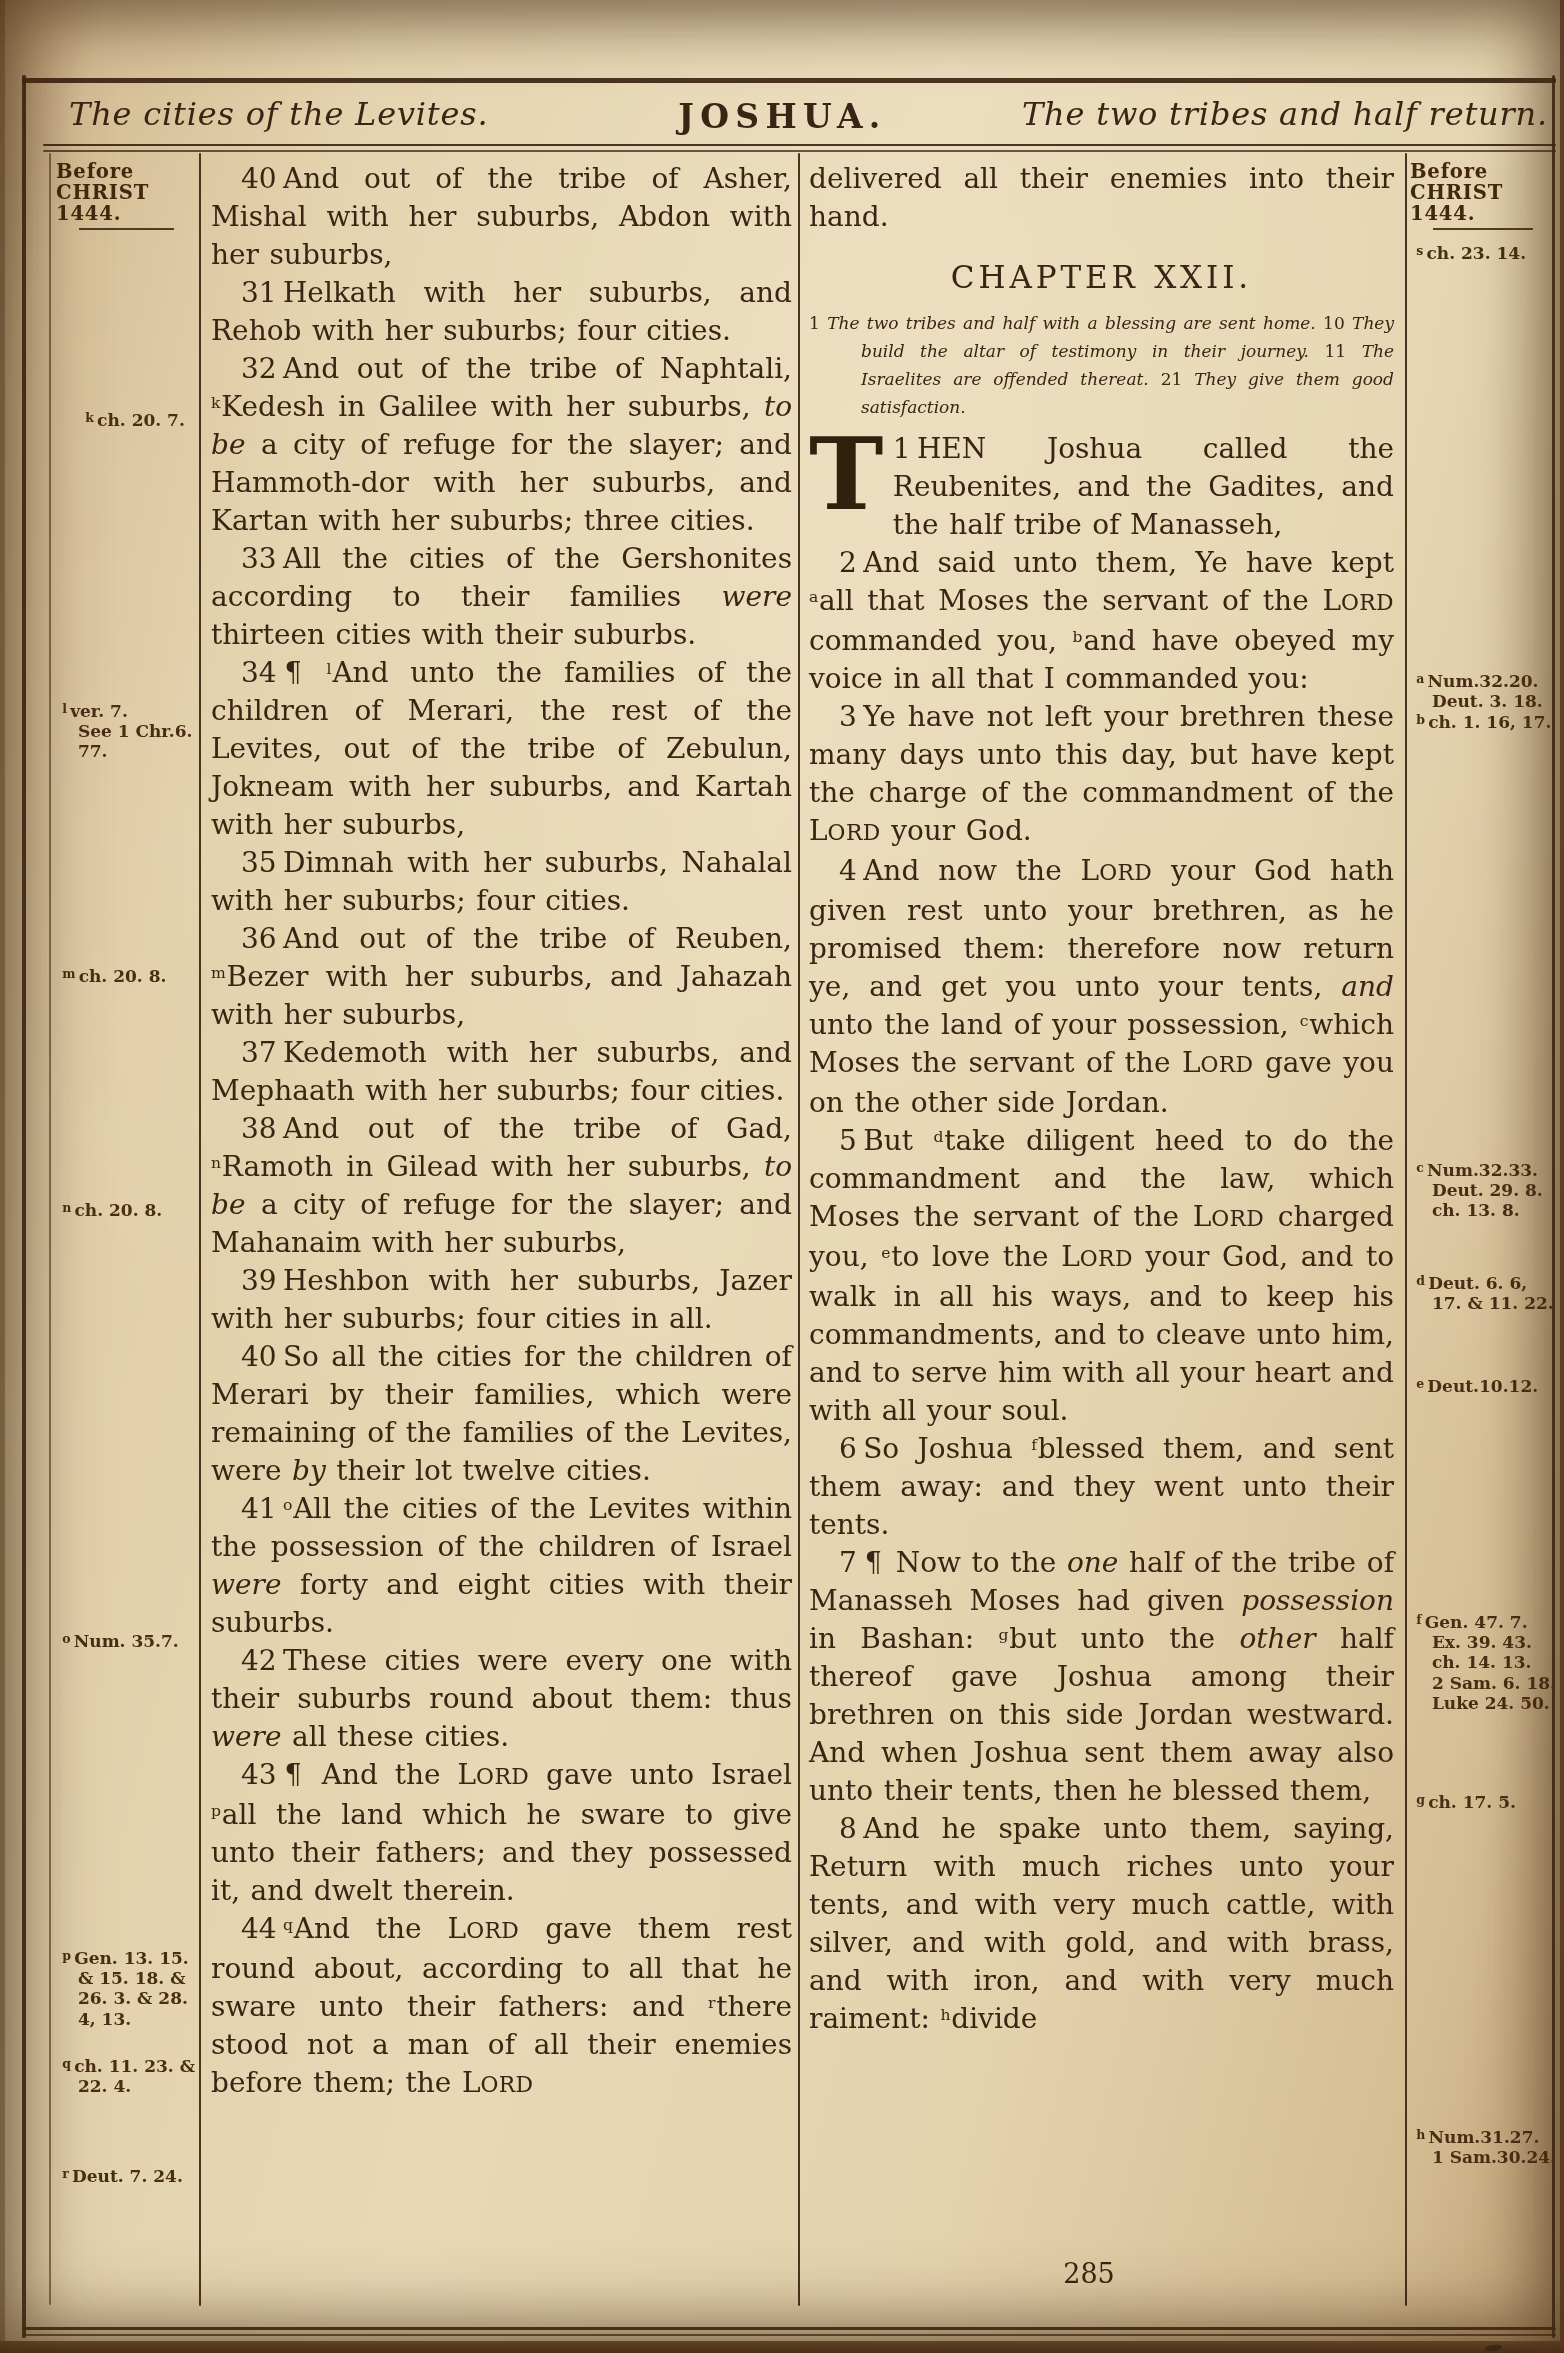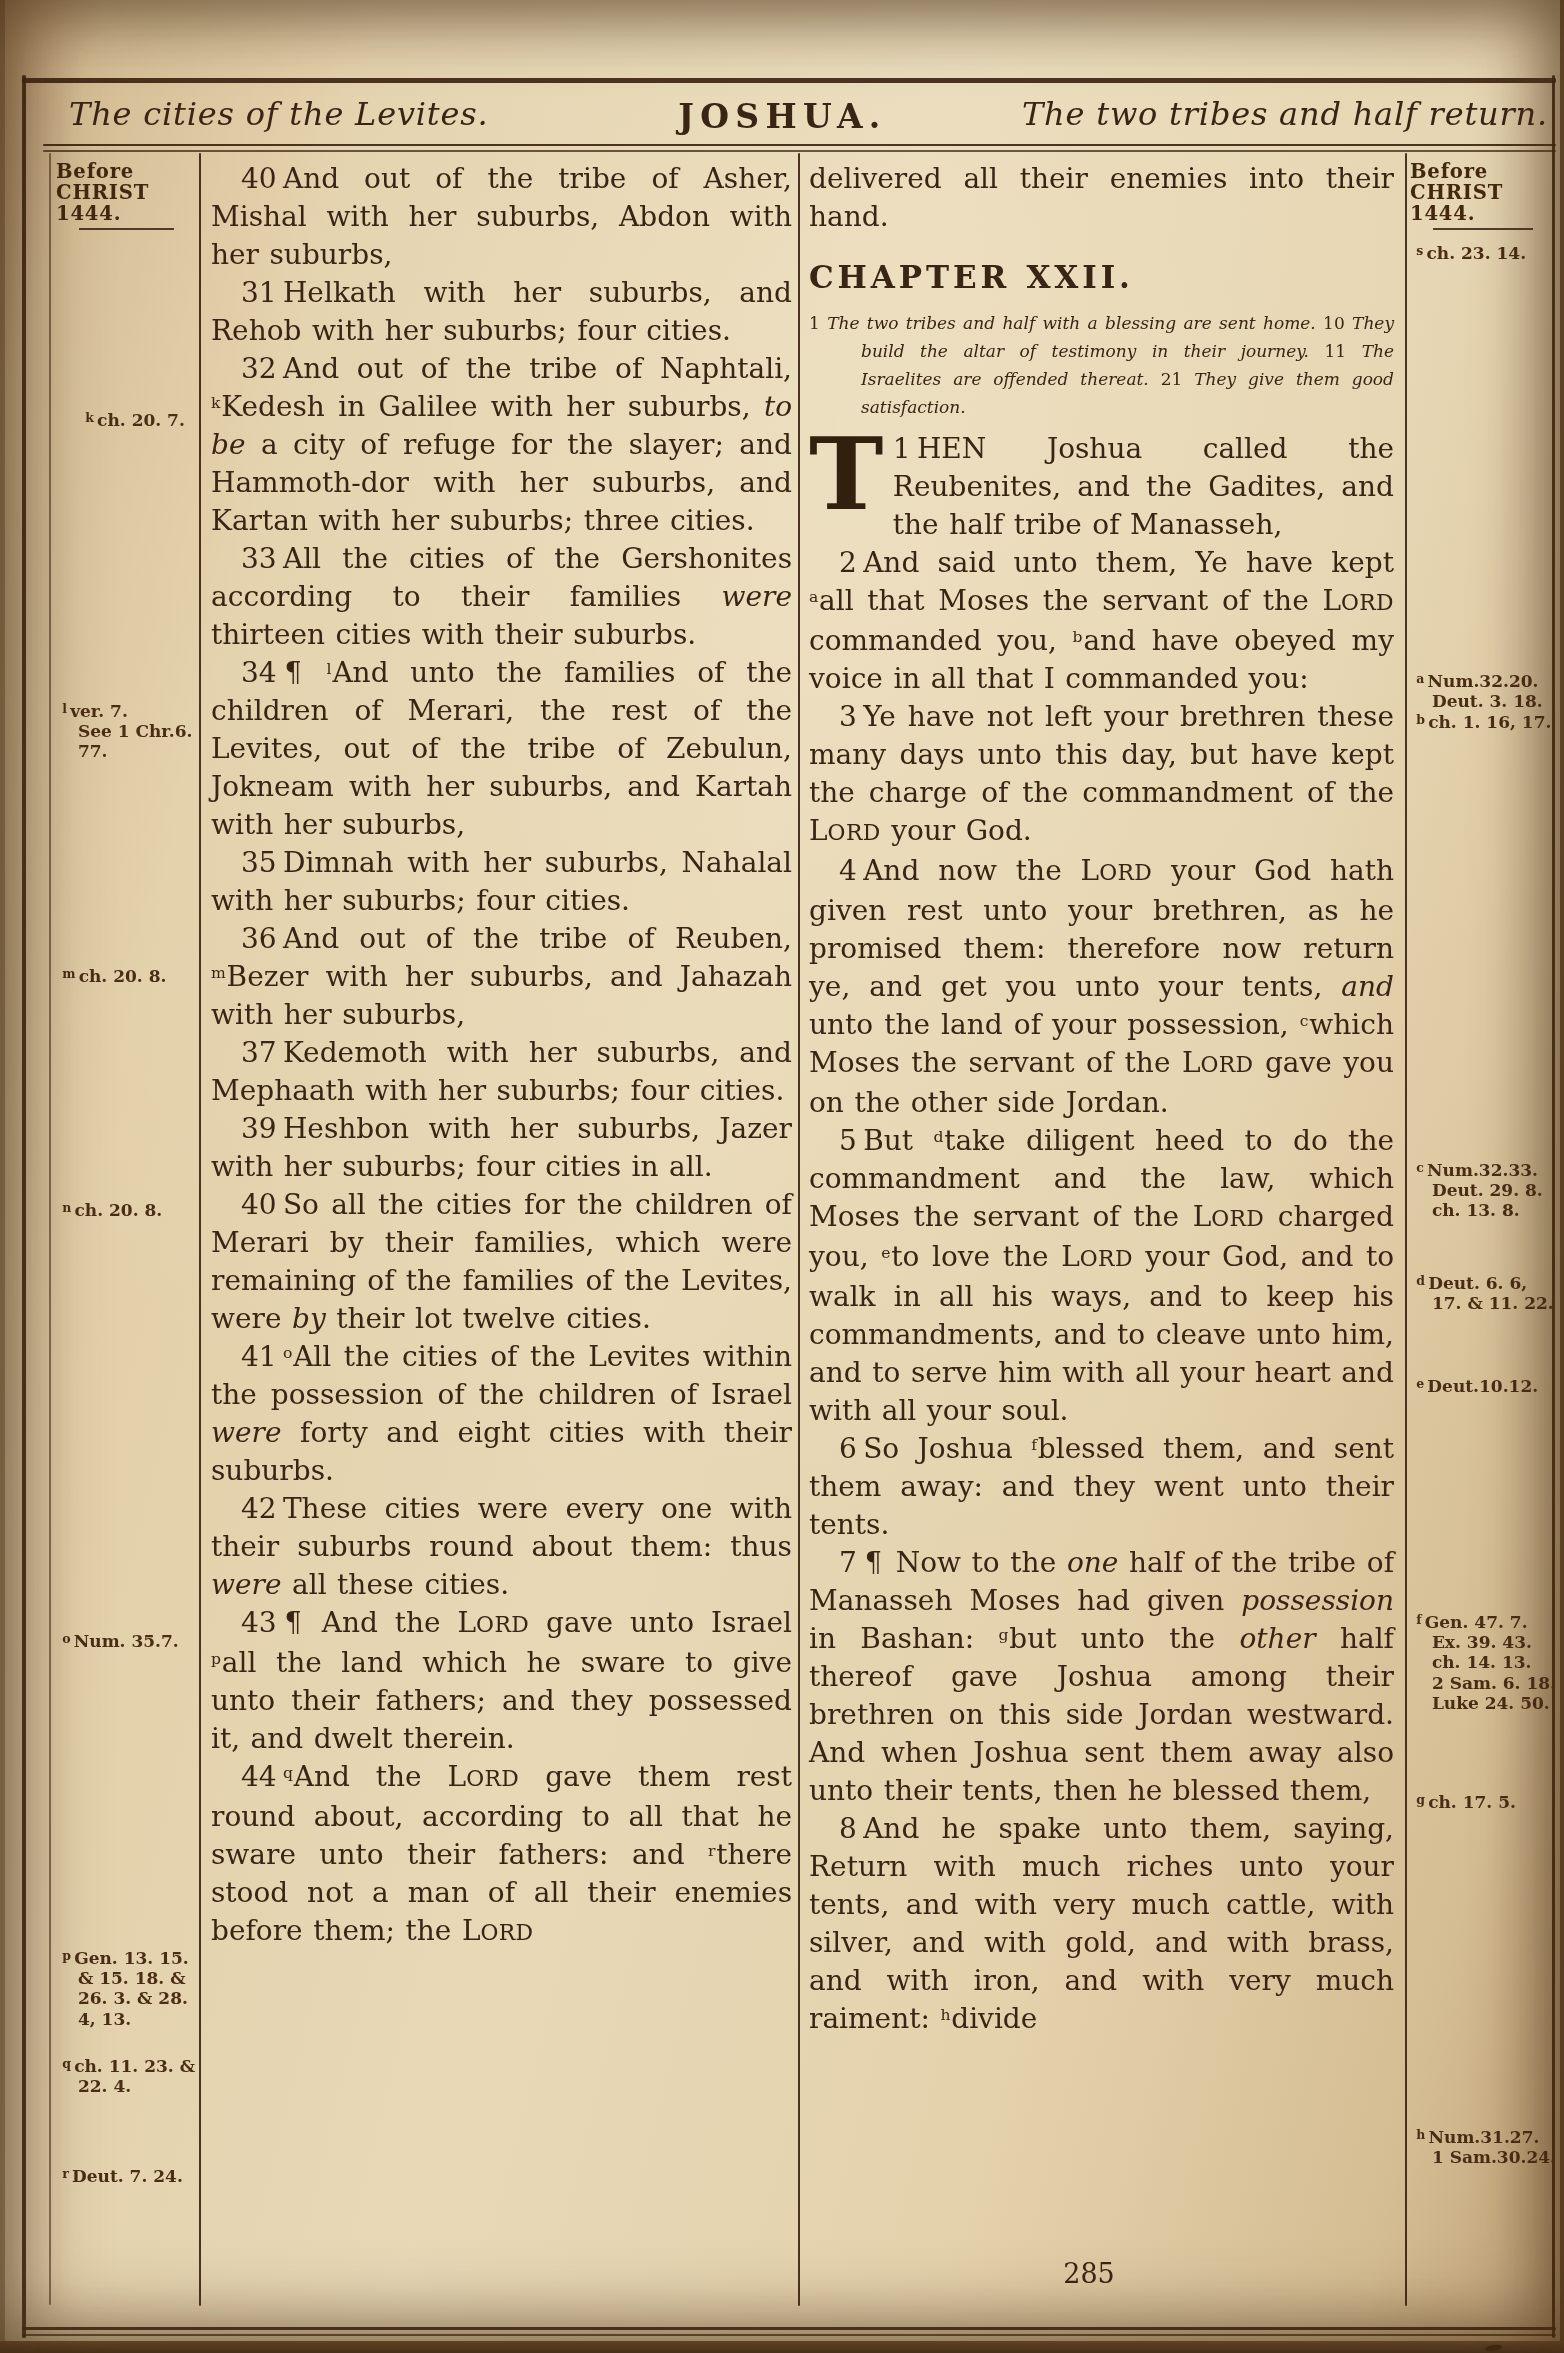--- a/index.html
+++ b/index.html
@@ -50,21 +50,21 @@
   .text-col{position:absolute;top:160px;font-size:28px;line-height:38px;
     text-align:justify;color:#3a2414;word-spacing:1.6px;}
   #col-left{left:211px;width:581px;}
   #col-right{left:809px;width:585px;}
   .verse{margin:0;text-indent:30px;}
   .verse.cont,.verse.dropcap-verse{text-indent:0;}
   .vnum{padding-right:6.3px;}
   sup.vref{font-size:15.6px;line-height:0;vertical-align:7.8px;font-style:normal;margin-right:0.8px;}
   .lord .sc{font-size:0.78em;letter-spacing:0.4px;}
   .pilcrow{font-size:27px;padding:0 3.1px 0 1.6px;}
-  .chapter-heading{text-indent:0;text-align:left;font-size:31px;font-weight:bold;
+  .chapter-heading{text-indent:0;text-align:center;font-size:31px;font-weight:normal;
     letter-spacing:3.9px;margin:22px 0 12.5px 0;line-height:38px;}
   .chapter-summary{font-size:17px;line-height:28px;padding-left:52px;text-indent:-52px;
     margin:0 0 9.4px 0;text-align:justify;}
   .dropcap{float:left;font-size:100px;line-height:76px;font-weight:bold;
     margin:6.3px 9.4px 0 0;color:#32200f;}
   .page-number{position:absolute;top:2258px;left:1003px;width:172px;text-align:center;font-size:27px;}
   .ink-spot{position:absolute;left:1485px;top:2345px;width:17px;height:6.3px;
     background:#2f1c0c;border-radius:50%;transform:rotate(-8deg);opacity:.85;}
 </style>
 </head>
@@ -115,20 +115,21 @@
 
   <div class="text-col" id="col-left">
       <p class="verse"><span class="vnum">40</span>And out of the tribe of Asher, Mishal with her suburbs, Abdon with her suburbs,</p>
       <p class="verse"><span class="vnum">31</span>Helkath with her suburbs, and Rehob with her suburbs; four cities.</p>
       <p class="verse"><span class="vnum">32</span>And out of the tribe of Naphtali, <sup class="vref">k</sup>Kedesh in Galilee with her suburbs, <em>to be</em> a city of refuge for the slayer; and Hammoth-dor with her suburbs, and Kartan with her suburbs; three cities.</p>
       <p class="verse"><span class="vnum">33</span>All the cities of the Gershonites according to their families <em>were</em> thirteen cities with their suburbs.</p>
       <p class="verse"><span class="vnum">34</span><span class="pilcrow">¶</span> <sup class="vref">l</sup>And unto the families of the children of Merari, the rest of the Levites, out of the tribe of Zebulun, Jokneam with her suburbs, and Kartah with her suburbs,</p>
       <p class="verse"><span class="vnum">35</span>Dimnah with her suburbs, Nahalal with her suburbs; four cities.</p>
       <p class="verse"><span class="vnum">36</span>And out of the tribe of Reuben, <sup class="vref">m</sup>Bezer with her suburbs, and Jahazah with her suburbs,</p>
       <p class="verse"><span class="vnum">37</span>Kedemoth with her suburbs, and Mephaath with her suburbs; four cities.</p>
+      <p class="verse"><span class="vnum">38</span>And out of the tribe of Gad, <sup class="vref">n</sup>Ramoth in Gilead with her suburbs, <em>to be</em> a city of refuge for the slayer; and Mahanaim with her suburbs,</p>
       <p class="verse"><span class="vnum">39</span>Heshbon with her suburbs, Jazer with her suburbs; four cities in all.</p>
       <p class="verse"><span class="vnum">40</span>So all the cities for the children of Merari by their families, which were remaining of the families of the Levites, were <em>by</em> their lot twelve cities.</p>
       <p class="verse"><span class="vnum">41</span><sup class="vref">o</sup>All the cities of the Levites within the possession of the children of Israel <em>were</em> forty and eight cities with their suburbs.</p>
       <p class="verse"><span class="vnum">42</span>These cities were every one with their suburbs round about them: thus <em>were</em> all these cities.</p>
       <p class="verse"><span class="vnum">43</span><span class="pilcrow">¶</span> And the <span class="lord">L<span class="sc">ORD</span></span> gave unto Israel <sup class="vref">p</sup>all the land which he sware to give unto their fathers; and they possessed it, and dwelt therein.</p>
       <p class="verse"><span class="vnum">44</span><sup class="vref">q</sup>And the <span class="lord">L<span class="sc">ORD</span></span> gave them rest round about, according to all that he sware unto their fathers: and <sup class="vref">r</sup>there stood not a man of all their enemies before them; the <span class="lord">L<span class="sc">ORD</span></span></p>
     </div>
 
   <div class="text-col" id="col-right">
     <div id="rc-pre">

